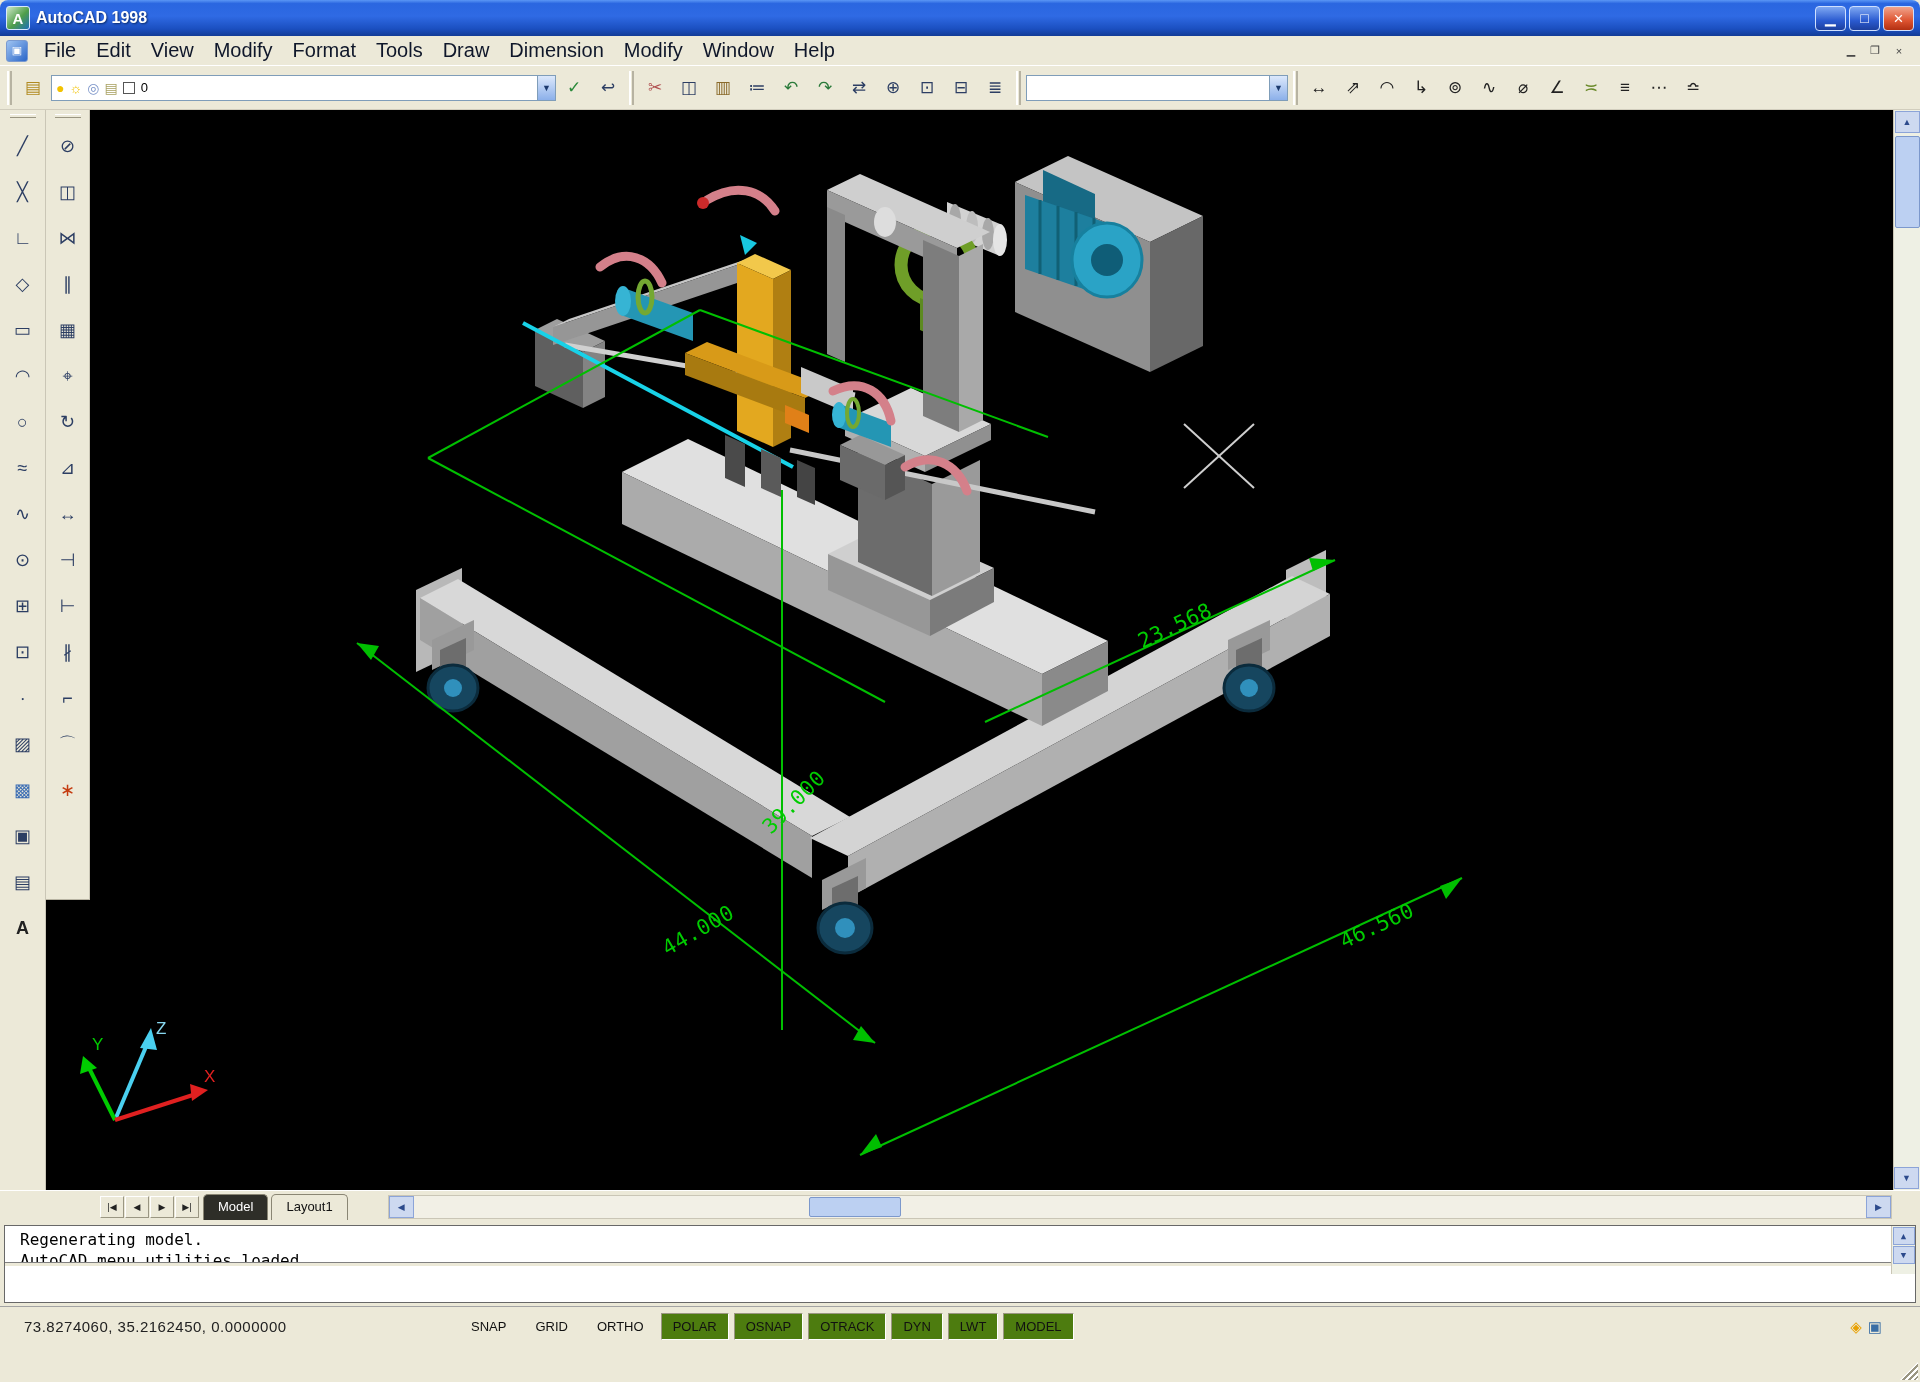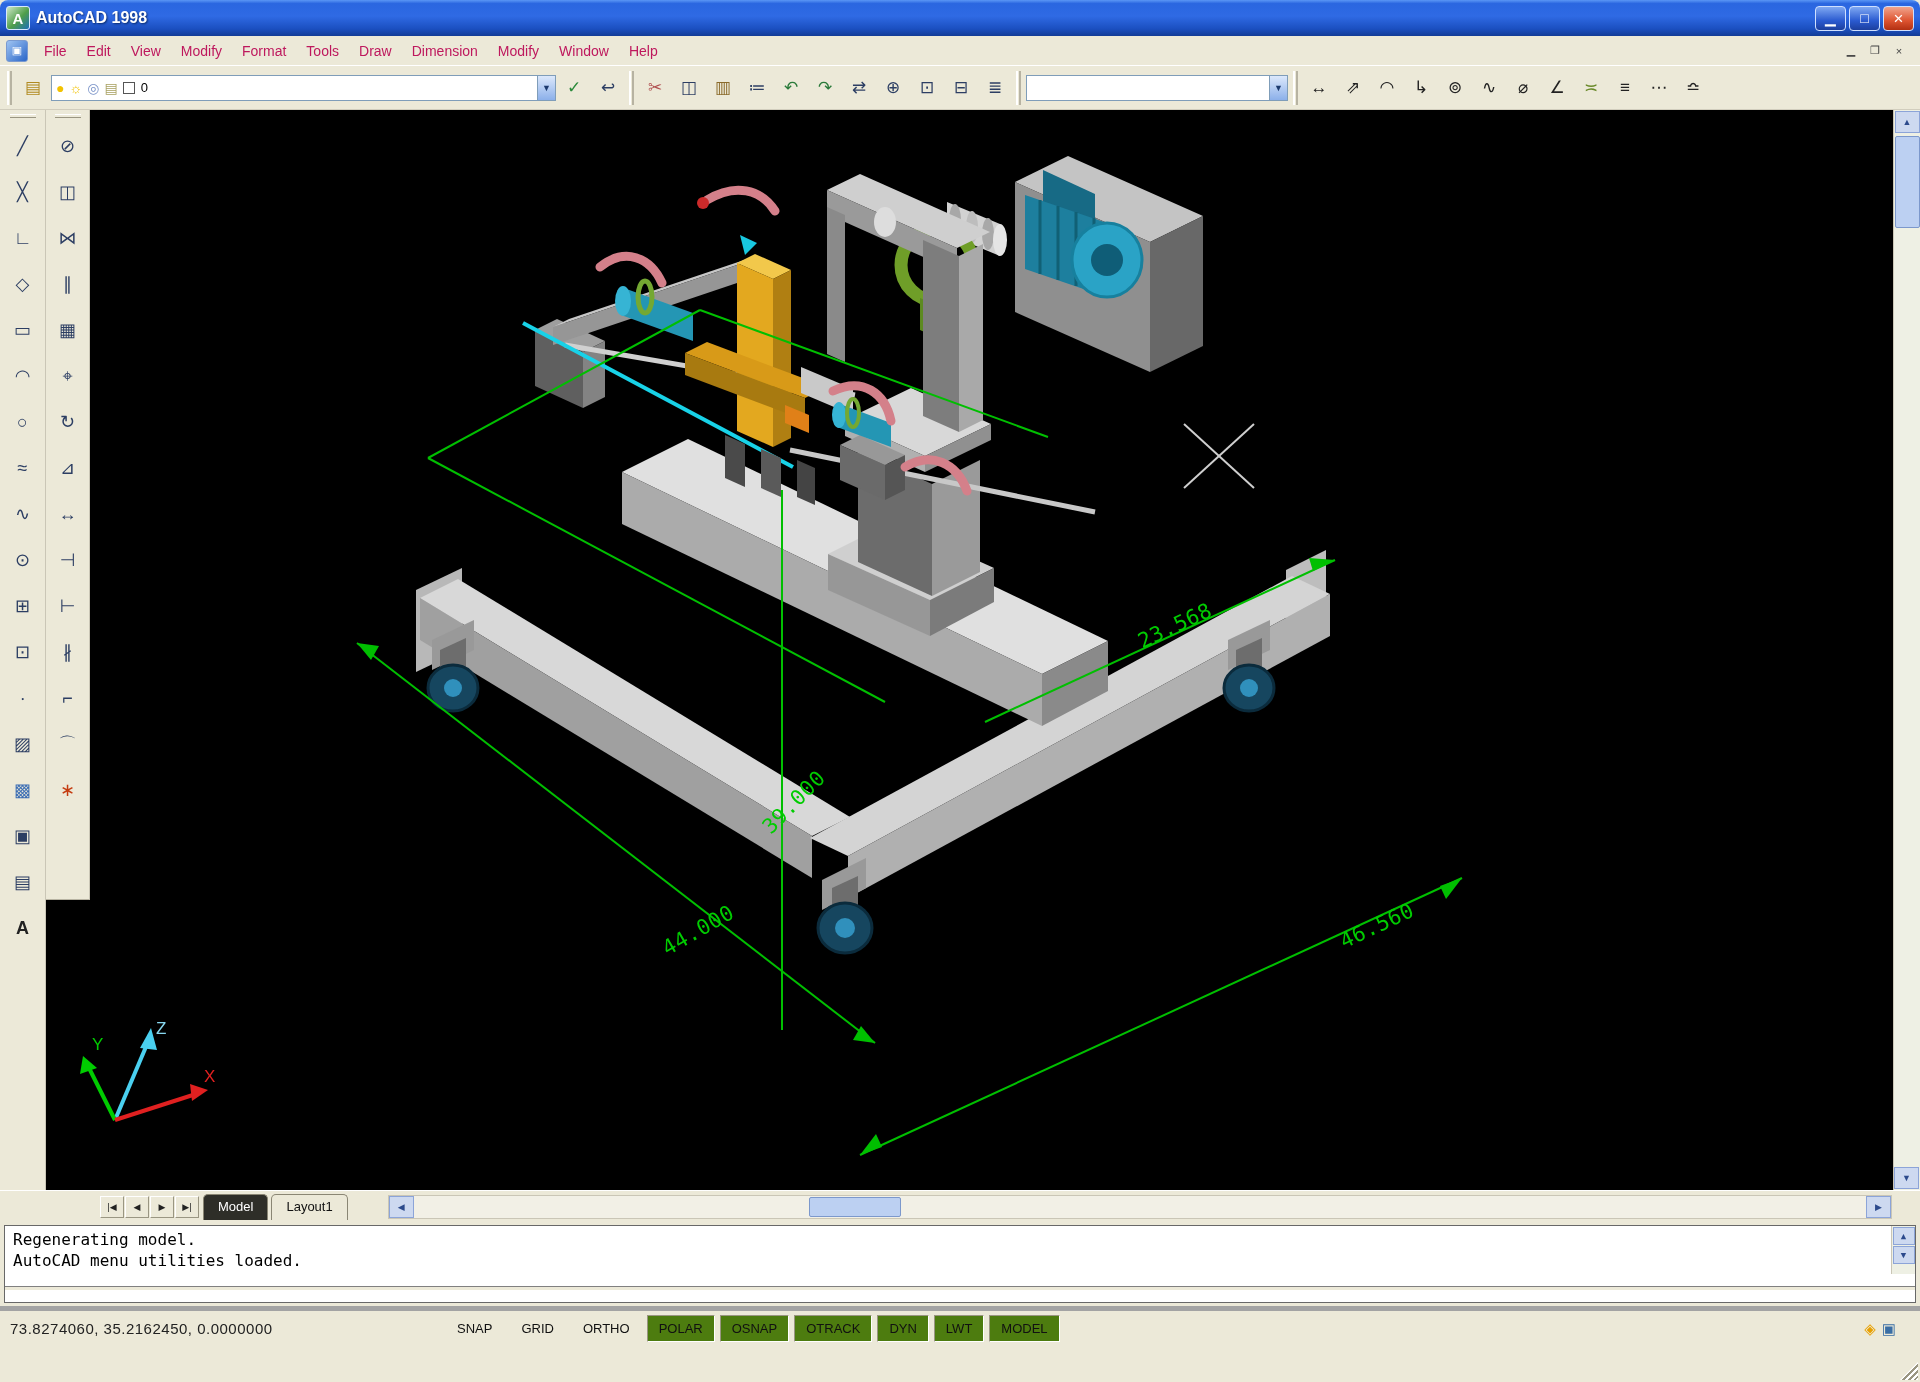--- a/index.html
+++ b/index.html
@@ -20,21 +20,21 @@
     color:#fff; font-size:14px; line-height:1; display:flex; align-items:center; justify-content:center; }
   .wbtn.min,.wbtn.max { background:linear-gradient(180deg,#7fa8f2,#2a5ad0 60%,#1c3f9e); }
   .wbtn.close { background:linear-gradient(180deg,#f2a48c,#dd5330 60%,#b23012); font-size:17px; }
 
   
   .menubar { position:absolute; left:0; top:36px; width:1920px; height:30px; background:#ece9d8;
     border-bottom:1px solid #ffffff; display:flex; align-items:center; padding:0 4px; }
   .docicon { width:22px; height:22px; border-radius:3px; margin:0 6px 0 2px;
     background:linear-gradient(135deg,#9fc4f2,#2a66c8); border:1px solid #7a9ad0; color:#fff;
     font-size:11px; display:flex; align-items:center; justify-content:center; }
-  .menu-item { padding:4px 10px; font-size:14px; color:#be185d;text-align:center; }
+  .menu-item { padding:4px 10px; font-size:20px; color:#0f172a;text-align:center; }
   .mdi-ctrls { margin-left:auto; display:flex; gap:2px; padding-right:6px; }
   .mdibtn { width:22px; height:20px; border:1px solid #ece9d8; color:#444; font-size:11px;
     display:flex; align-items:center; justify-content:center; }
 
   
   .toolbar { position:absolute; left:0; top:66px; width:1920px; height:44px; background:#ece9d8;
     border-bottom:1px solid #d1cdbd; display:flex; align-items:center; padding:0 4px; gap:2px; }
   .grip { width:5px; height:34px; margin:0 3px; border-left:2px solid #ffffff; border-right:2px solid #b7b3a2; }
   .tbtn { width:32px; height:32px; border:1px solid #ece9d8; background:#ece9d8; color:#2c3e63;
     font-size:17px; display:flex; align-items:center; justify-content:center; }
@@ -85,29 +85,29 @@
     border:1px solid #7c98cc; border-radius:2px; }
   .hscroll .left { position:absolute; left:0; top:0; }
   .hscroll .right { position:absolute; right:0; top:0; }
   .hscroll .sbtn { height:22px; margin:0; }
 
   
   .cmdwin { position:absolute; left:0; top:1222px; width:1920px; height:84px; background:#ece9d8;
     padding:3px 4px; z-index:4; }
   .cmdbox { border:1px solid #686868; background:#fff; height:78px; position:relative;
     font-family:"DejaVu Sans Mono",monospace; font-size:16px; color:#000; }
-  .cmdhist { height:60px; padding:3px 8px; line-height:21px; overflow:hidden; }
+  .cmdhist { height:36px; padding:3px 15px; line-height:21px; overflow:hidden; }
   .cmdsplit { height:5px; background:#ece9d8; border-top:1px solid #808080; border-bottom:1px solid #fff; }
   .cmdprompt { height:23px; padding:1px 8px; }
   .cmdscroll { position:absolute; right:0; top:0; width:24px; height:48px; background:#eef0e4; border-left:1px solid #cac6b6; }
   .cmdscroll .sbtn { width:22px; height:18px; }
 
   
   .statusbar { position:absolute; left:0; top:1306px; width:1920px; height:40px; background:#ece9d8;
-    border-top:5px solid #a3a3a3; display:flex; align-items:center; padding:0 10px; gap:5px; z-index:4; }
+    border-top:1px solid #a3a3a3; display:flex; align-items:center; padding:0 24px; gap:5px; z-index:4; }
   .coords { font-size:15px; color:#222; width:430px; letter-spacing:0.5px; }
   .stgl { height:27px; padding:0 11px; font-size:13px; color:#111; background:transparent; border:1px solid transparent;
     display:flex; align-items:center; }
   .stgl.on { border:1px solid; border-color:#9a9682 #fff #fff #9a9682; background:#4d7c0f;text-align:right; }
   .tray { margin-left:auto; display:flex; gap:6px; align-items:center; padding-right:14px; }
   .trayicon { font-size:15px; }
   .t1 { color:#e8a000; } .t2 { color:#3a6ea5; }
 
   .bottomstrip { position:absolute; left:0; top:1346px; width:1920px; height:36px; background:#ece9d8; }
   .gripcorner { position:absolute; right:2px; bottom:2px; width:18px; height:18px;

